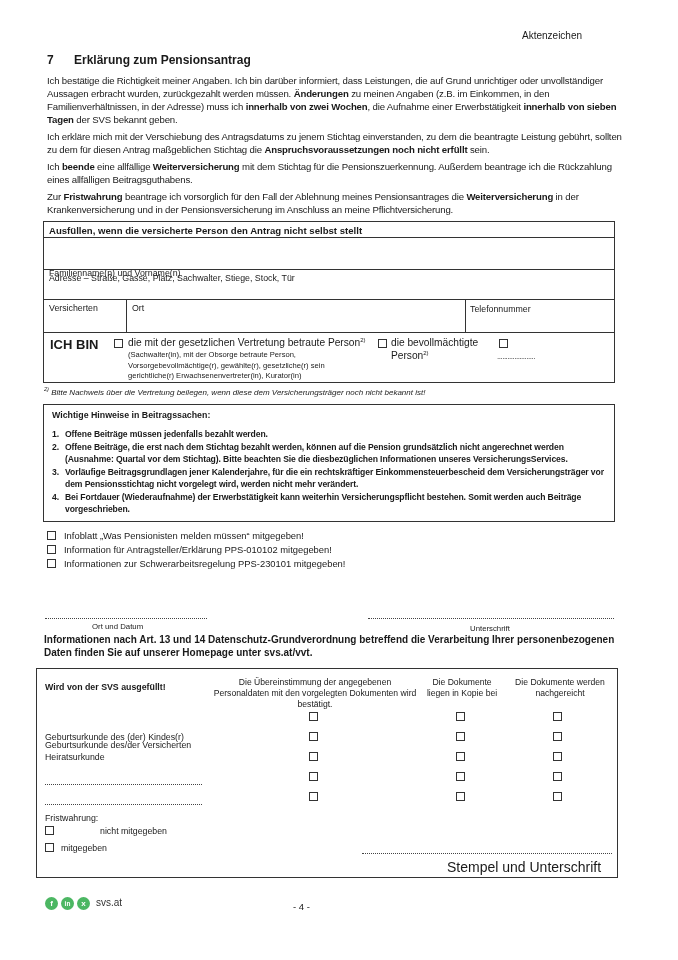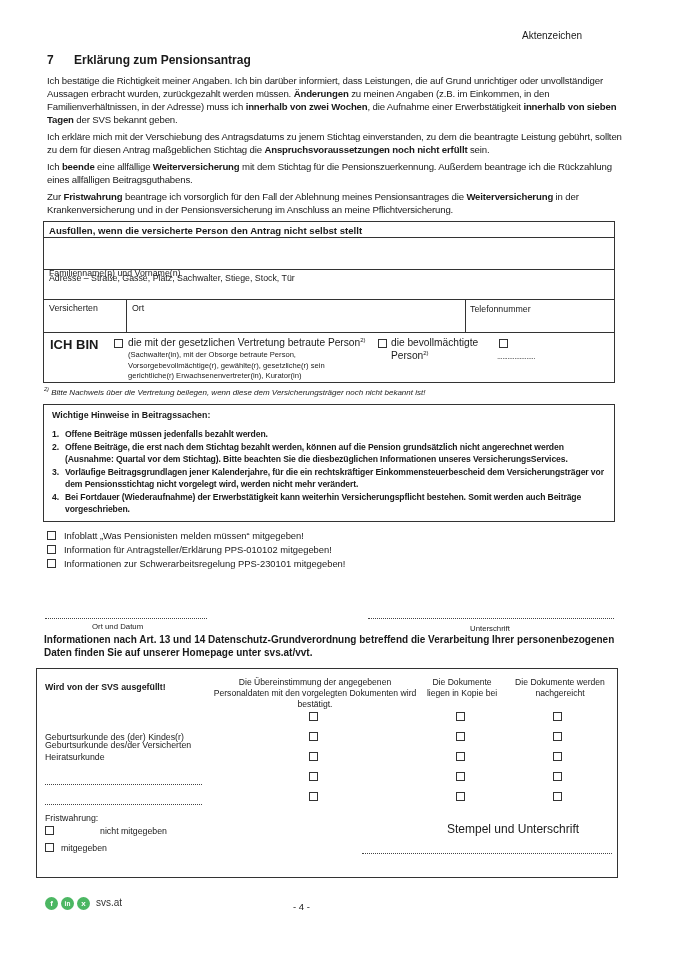--- a/index.html
+++ b/index.html
@@ -139,19 +139,19 @@
     <span class="cb abs" style="left: 456px; top: 792px;"></span>
     <span class="cb abs" style="left: 553px; top: 792px;"></span>
   </div>
 
 <div class="abs" style="left:45px; top:813px; font-size:8.8px;">Fristwahrung:</div>
 <span class="cb abs" style="left:45px; top:826px;"></span>
 <div class="abs" style="left:61px; top:826px; font-size:8.8px;margin-left:39px;">nicht mitgegeben</div>
 <span class="cb abs" style="left:45px; top:843px;"></span>
 <div class="abs" style="left:61px; top:843px; font-size:8.8px;">mitgegeben</div>
 <div class="dots" style="left:362px; top:853px; width:250px;"></div>
-<div class="abs" style="left:447px; top:822px; font-size:12px;text-align:right;">Stempel und Unterschrift</div>
+<div class="abs" style="left:447px; top:859px; font-size:14px;text-align:right;">Stempel und Unterschrift</div>
 
 <div class="social" style="left:45px;">f</div>
 <div class="social" style="left:61px; font-size:6.5px;">in</div>
 <div class="social" style="left:77px;">x</div>
 <div class="abs" style="left:96px; top:897px; font-size:10px; color:#333;">svs.at</div>
 <div class="abs" style="left:293px; top:901px; font-size:9.5px;">- 4 -</div>
 
 </body></html>

